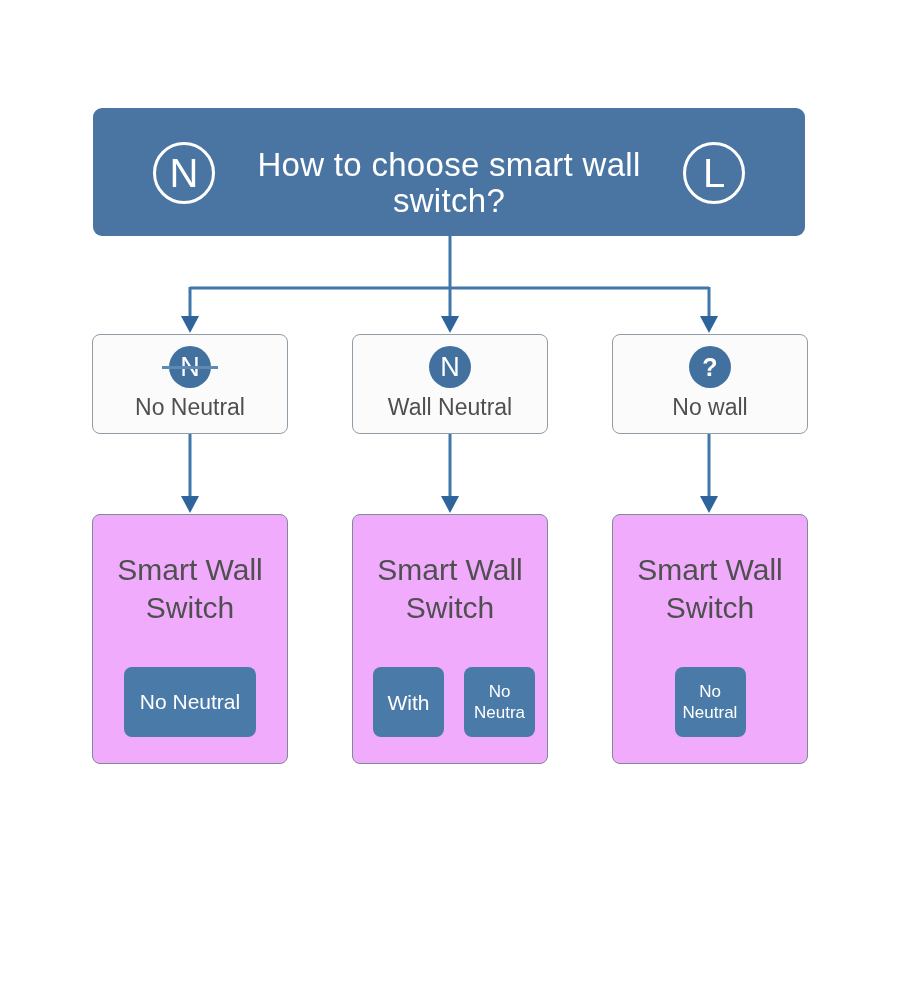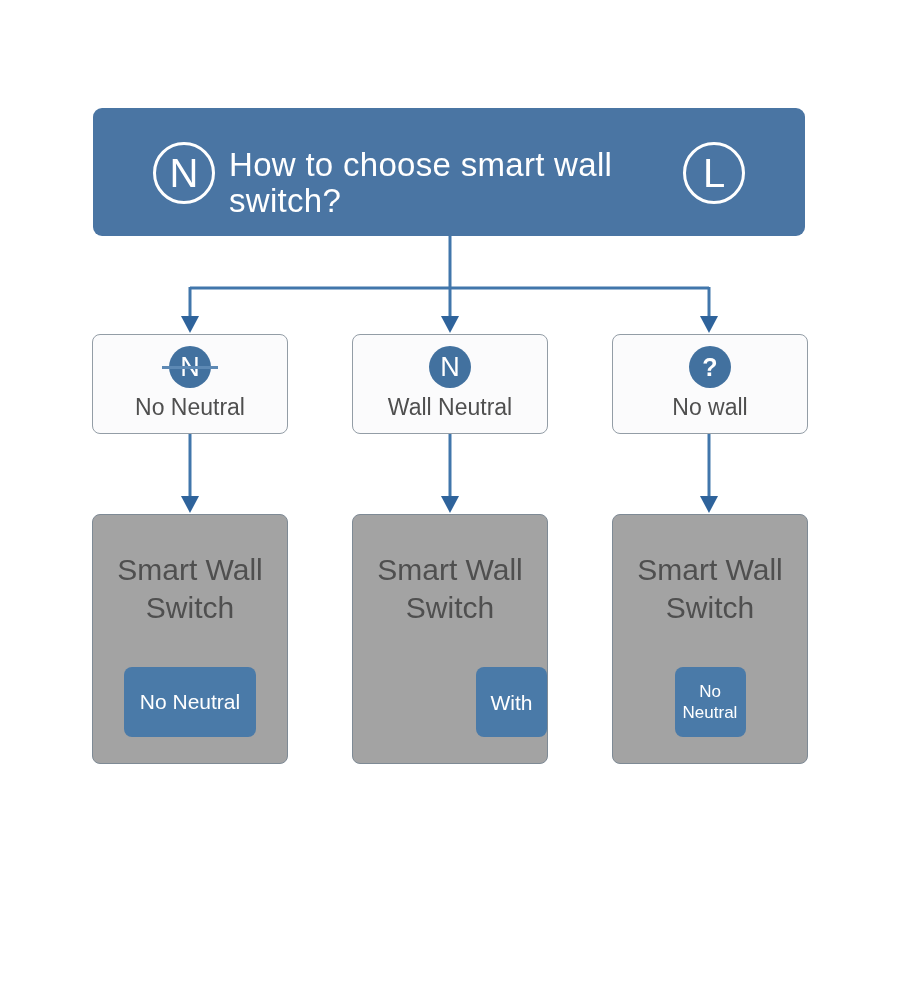--- a/index.html
+++ b/index.html
@@ -22,20 +22,21 @@
     left: 93px; top: 108px;
     width: 712px; height: 128px;
     background: #4a75a3;
     border-radius: 9px;
   }
   .header-title {
     position: absolute;
     left: 50%; top: 39px;
     transform: translateX(-50%);
     width: 440px;
+    text-align: center;
     color: #ffffff;
     font-size: 33px;
     line-height: 36px;
     letter-spacing: 0.3px;
   }
   .badge {
     position: absolute;
     top: 34px;
     width: 62px; height: 62px;
     border: 3px solid #ffffff;
@@ -96,21 +97,21 @@
     margin-top: 6px;
     font-size: 23px;
     color: #4f4f4f;
   }
 
   
   .result-box {
     position: absolute;
     top: 514px;
     width: 196px; height: 250px;
-    background: #a3a3a3;
+    background: #f0abfc;
     border: 1.5px solid #7e8a95;
     border-radius: 8px;
     box-sizing: border-box;
   }
   .result-left  { left: 92px; }
   .result-mid   { left: 352px; }
   .result-right { left: 612px; }
   .result-title {
     position: absolute;
     left: 50%; top: 36px;
@@ -121,21 +122,21 @@
     line-height: 38px;
     color: #4f4f4f;
   }
   .btn-row {
     position: absolute;
     left: 0; top: 152px;
     width: 100%;
     display: flex;
     justify-content: center;
   }
-  .btn-row.left-align { justify-content: flex-end; padding-left: 20px; box-sizing: border-box; gap: 20px; }
+  .btn-row.left-align { justify-content: flex-start; padding-left: 20px; box-sizing: border-box; gap: 20px; }
   .btn {
     background: #4a7aa8;
     border-radius: 8px;
     color: #ffffff;
     display: flex;
     align-items: center;
     justify-content: center;
     text-align: center;
     box-sizing: border-box;
   }
@@ -202,20 +203,21 @@
     <div class="result-title">Smart Wall Switch</div>
     <div class="btn-row">
       <div class="btn btn-wide">No Neutral</div>
     </div>
   </div>
 
   <div class="result-box result-mid">
     <div class="result-title">Smart Wall Switch</div>
     <div class="btn-row left-align">
       <div class="btn btn-sm btn-with">With</div>
+      <div class="btn btn-sm">No Neutra</div>
     </div>
   </div>
 
   <div class="result-box result-right">
     <div class="result-title">Smart Wall Switch</div>
     <div class="btn-row">
       <div class="btn btn-sm">No Neutral</div>
     </div>
   </div>
 

